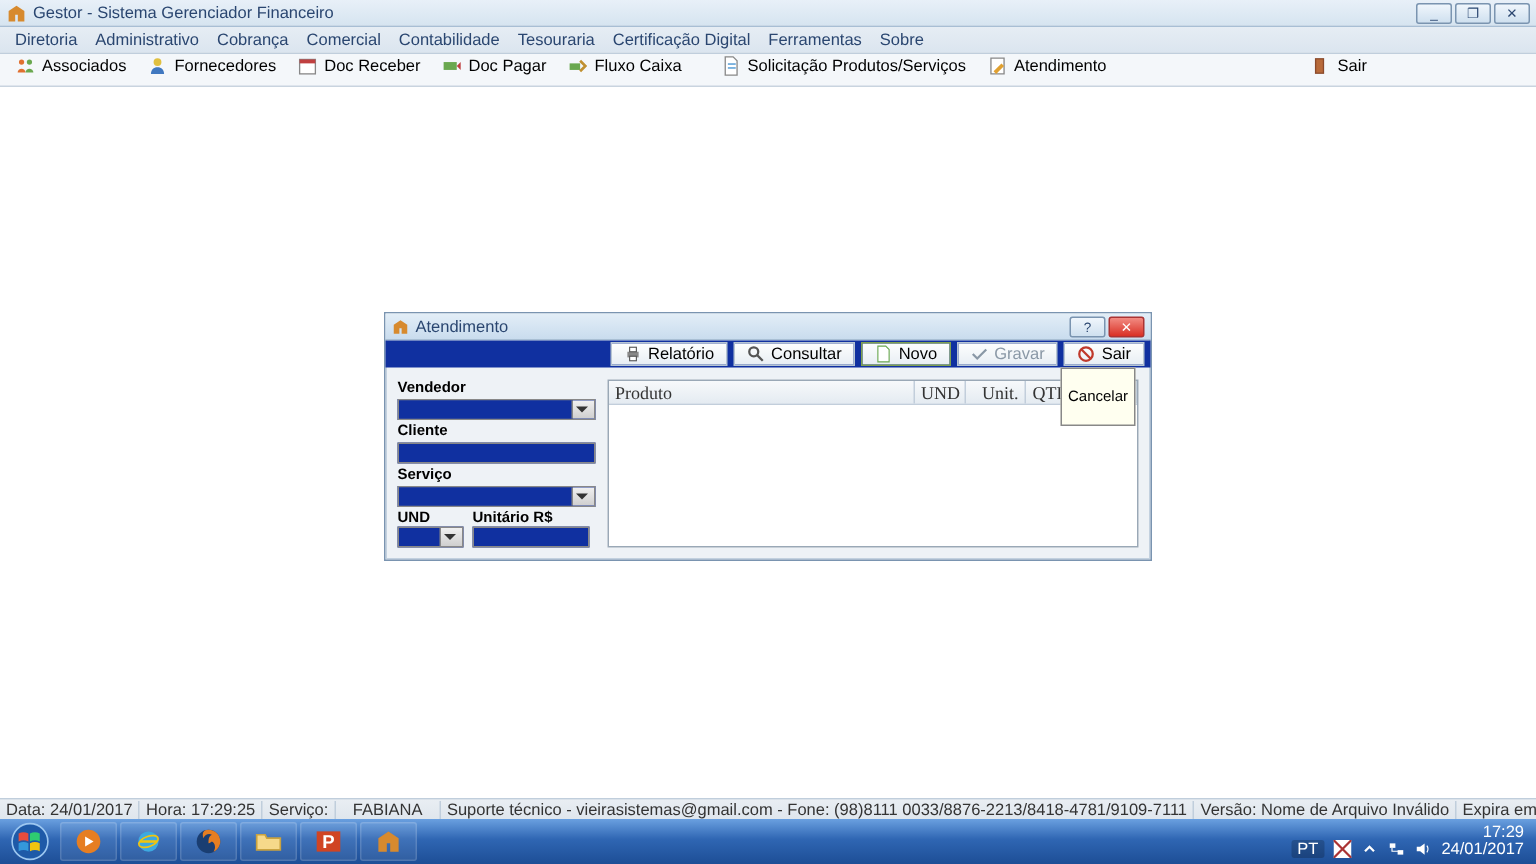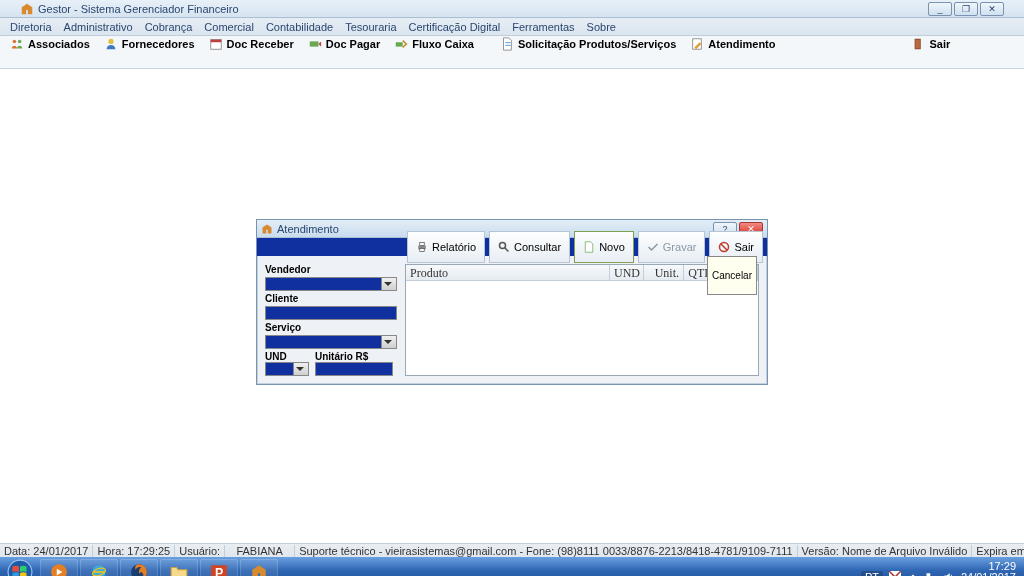--- a/index.html
+++ b/index.html
@@ -1,44 +1,44 @@
 <!DOCTYPE html>
 <html><head>
 <meta charset="utf-8">
 <style>
 * { box-sizing: border-box; margin: 0; padding: 0; font-family: Tahoma, Arial, sans-serif; font-size: 11px; }
 html, body { width: 1024px; height: 576px; overflow: hidden; background: #fff; }
 
 
-.titlebar { height: 18px; background: linear-gradient(#e8f0f8,#d6e4f0); border-bottom: 1px solid #a8bed4; display: flex; align-items: center; padding: 0 20px; color: #2a4670; }
+.titlebar { height: 18px; background: linear-gradient(#e8f0f8,#d6e4f0); border-bottom: 1px solid #a8bed4; display: flex; align-items: center; padding: 0 4px; color: #2a4670; }
 .titlebar .ticon { width: 14px; height: 14px; margin-right: 4px; }
 .titlebar .title { flex: 1; }
 .win-btns { display: flex; gap: 2px; }
 .win-btn { width: 24px; height: 14px; border: 1px solid #7a94b0; border-radius: 2px; background: linear-gradient(#f0f6fc,#cfe0ef); text-align: center; line-height: 12px; font-size: 9px; color: #2a4670; cursor: default; }
 
 
 .menubar { height: 18px; background: linear-gradient(#e6edf4,#dbe5ef); border-bottom: 1px solid #c0cedc; display: flex; align-items: center; padding: 0 4px; color: #2a4670; }
 .menubar .mitem { padding: 0 6px; cursor: default; }
 
 
-.toolbar { height: 22px; background: #f4f7fa; border-bottom: 1px solid #c9d4df; display: flex; align-items: flex-end; padding: 16px 4px; gap: 2px; font-weight: bold; }
+.toolbar { height: 22px; background: #f4f7fa; border-bottom: 1px solid #c9d4df; display: flex; align-items: flex-start; padding: 0 4px; gap: 2px; }
 .tbtn { display: inline-flex; align-items: center; gap: 4px; padding: 1px 6px; cursor: default; color: #000; }
 .tbtn svg { width: 14px; height: 14px; }
 .tsep { width: 10px; }
 
 
 .client { position: relative; width: 1024px; height: calc(576px - 18px - 18px - 22px - 14px - 30px); background: #fff; }
 
 
 .iwin { position: absolute; left: 256px; top: 150px; width: 512px; border: 1px solid #7a94b0; background: #eef2f6; box-shadow: 0 0 0 1px #c3d1df inset; }
 .iwin .ititle { height: 18px; background: linear-gradient(#e3eef7,#c9dcee); display: flex; align-items: center; padding: 0 4px; color: #2a4670; border-bottom: 1px solid #a9bfd4; }
 .iwin .ititle .t { flex: 1; }
 .iwin .ititle .ib { display: flex; gap: 2px; }
 .iwin .ititle .ib .win-btn.close { background: linear-gradient(#f28b82,#d93025); color: #fff; border-color: #a33; }
-.iabtn { display: inline-flex; align-items: center; gap: 4px; height: 32px; padding: 0 8px; border: 1px solid #b7c5d3; background: linear-gradient(#fdfefe,#e8eef4); margin-left: 4px; cursor: default; }
+.iabtn { display: inline-flex; align-items: center; gap: 4px; height: 16px; padding: 0 8px; border: 1px solid #b7c5d3; background: linear-gradient(#fdfefe,#e8eef4); margin-left: 4px; cursor: default; }
 .iabtn.disabled { color: #8a98a6; }
 .iabtn.exit svg { color: #c0392b; }
 .iabtn.new { border-color: #7fa050; }
 .tooltip-cancelar { position: absolute; right: 10px; top: 36px; background: #fffff0; border: 1px solid #888; padding: 13px 4px; font-size: 10px; color: #000; }
 
 .ibody { display: flex; gap: 8px; padding: 8px; }
 .iform { width: 132px; display: flex; flex-direction: column; gap: 2px; }
 .iform label { color: #000; font-weight: bold; font-size: 10px; }
 .iform .field { height: 14px; background: #1030a0; border: 1px solid #888; position: relative; }
 .iform .field select, .iform .field input { position: absolute; inset: 0; background: #1030a0; border: none; color: #fff; font-size: 10px; padding: 0 2px; appearance: none; }
@@ -255,21 +255,21 @@
           <div class="gh total">Total</div>
         </div>
       </div>
     </div>
   </div>
 </div>
 
 <div class="appstatus">
   <span class="cell">Data: 24/01/2017</span>
   <span class="cell">Hora: 17:29:25</span>
-  <span class="cell">Usuário:</span>
+  <span class="cell">Serviço:</span>
   <span class="cell" style="min-width:70px;text-align:center">FABIANA</span>
   <span class="cell fill">Suporte técnico - vieirasistemas@gmail.com - Fone: (98)8111 0033/8876-2213/8418-4781/9109-7111</span>
   <span class="cell">Versão: Nome de Arquivo Inválido</span>
   <span class="cell">Expira em 8 dia(s)</span>
 </div>
 
 <div class="taskbar">
   <div class="start-orb">
     <svg viewBox="0 0 48 48">
       <circle cx="24" cy="24" r="22" fill="#1e5aa8" stroke="#9cc7f0" stroke-width="2"></circle>

